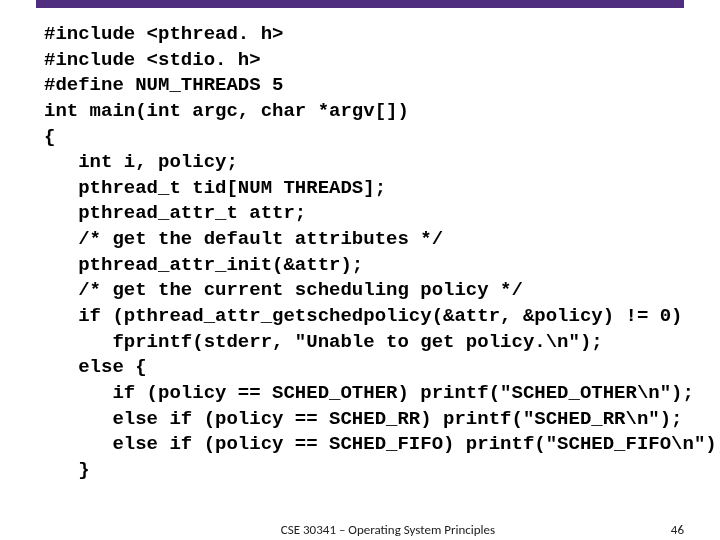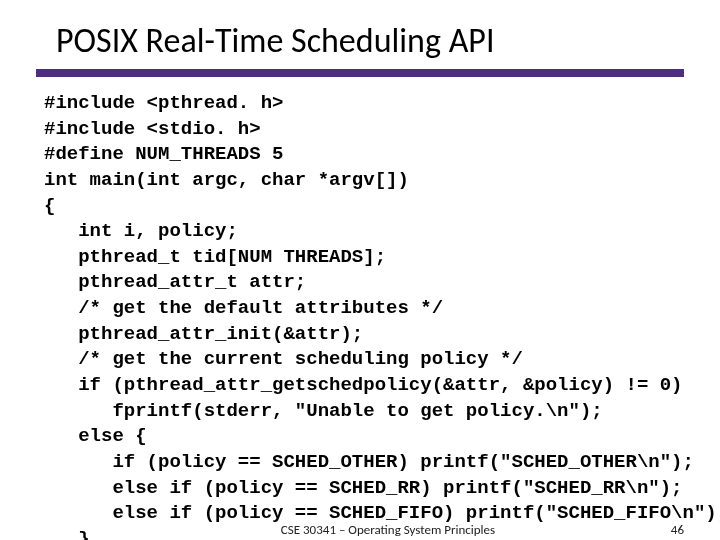--- a/index.html
+++ b/index.html
@@ -57,21 +57,20 @@
   }
   .footer-right {
     position: absolute;
     right: 36px;
   }
 </style>
 </head>
 <body>
 
 <div class="slide">
-  <div class="title">POSIX Real-Time Scheduling API</div>
   <div class="rule"></div>
   <div class="code" id="code-block">#include &lt;pthread. h&gt;
 #include &lt;stdio. h&gt;
 #define NUM_THREADS 5
 int main(int argc, char *argv[])
 {
    int i, policy;
    pthread_t tid[NUM THREADS];
    pthread_attr_t attr;
    /* get the default attributes */

